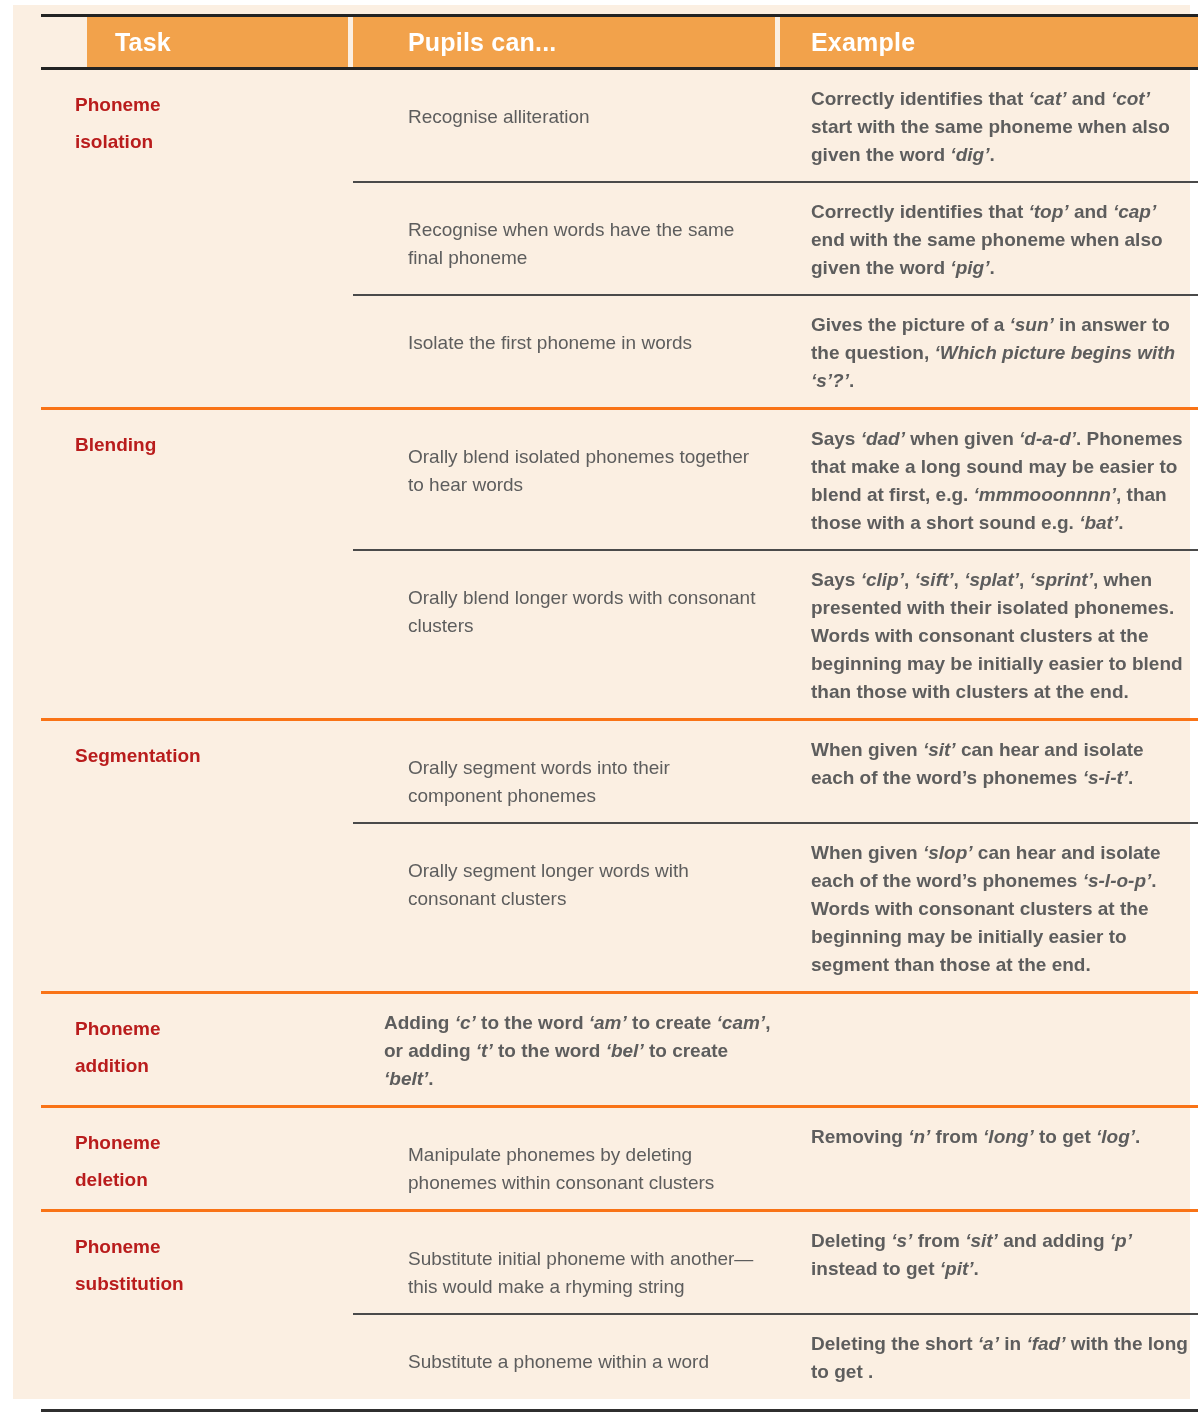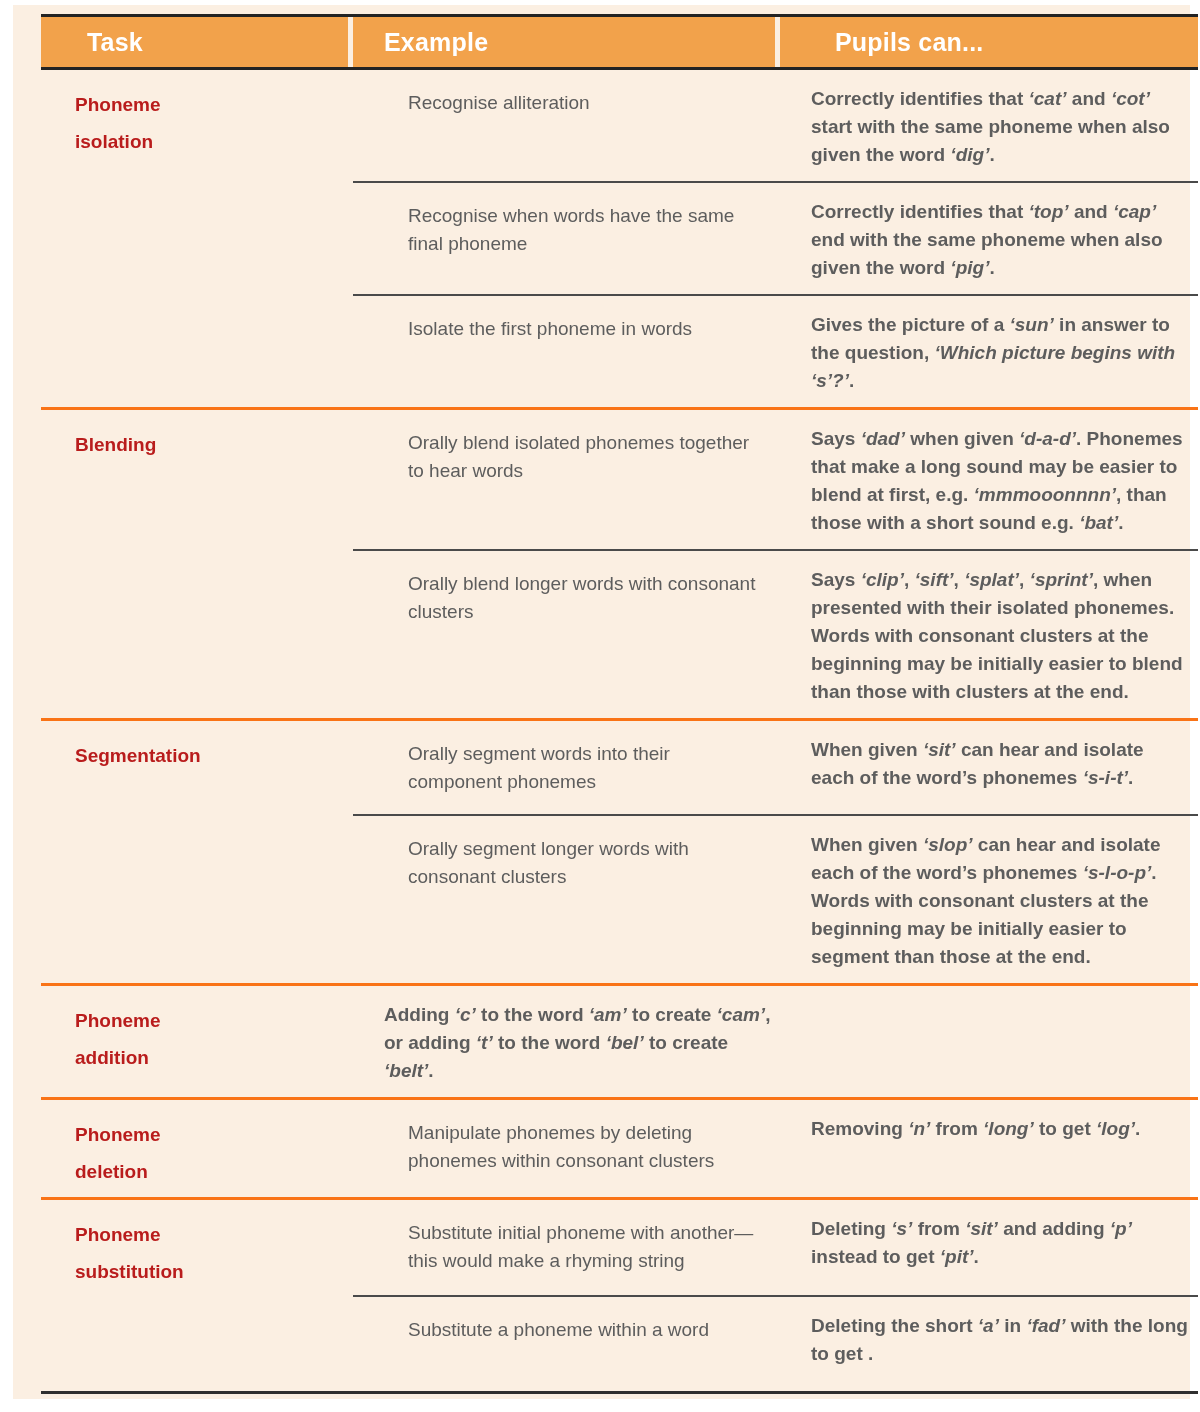--- a/index.html
+++ b/index.html
@@ -16,51 +16,51 @@
     border-bottom:3px solid #2f2f2f;
   }
   .thead {
     display:grid; grid-template-columns:307px 422px 418px; column-gap:5px;
     border-top:3px solid #232323; border-bottom:3px solid #232323;
   }
   .th {
     background:#f2a24b; height:50px; display:flex; align-items:center;
     color:#ffffff; font-weight:bold; font-size:25px; letter-spacing:0.2px;
   }
-  .th-task { padding-left:46px; }
+  .th-task { padding-left:28px;margin-left:46px; }
   .th-can  { padding-left:55px; }
   .th-ex   { padding-left:31px; }
 
   .sect { display:grid; grid-template-columns:312px 845px; }
   .sect + .sect { border-top:3px solid #f97316; }
 
   .task {
     font-weight:bold; font-size:19px; line-height:37px; color:#b91c1c;
     padding:16px 10px 0 34px; white-space:pre-line;
   }
   .row { display:grid; grid-template-columns:427px 418px; }
   .row + .row { border-top:2px solid #4a4a4a; }
   .can, .ex {
     font-size:19px; line-height:28px; color:#5d5d5d; white-space:pre-line;
   }
-  .can { padding:19px 10px 12px 55px; }
+  .can { padding:33px 10px 12px 55px; }
   .ex  { padding:15px 8px 12px 31px;font-weight:bold; }
   .it  { font-style:italic; }
 </style>
 </head>
 <body>
 
 <div class="page">
   <div class="panel">
     <div class="table">
 
       <div class="thead">
         <div class="th th-task">Task</div>
+        <div class="th th-can">Pupils can...</div>
         <div class="th th-ex">Example</div>
-        <div class="th th-can">Pupils can...</div>
       </div>
 
       <div class="sect">
         <div class="task">Phoneme
 isolation</div>
         <div class="rows">
           <div class="row" style="min-height:101px">
             <div class="can">Recognise alliteration</div>
             <div class="ex">Correctly identifies that <span class="it">‘cat’</span> and <span class="it">‘cot’</span>
 start with the same phoneme when also

